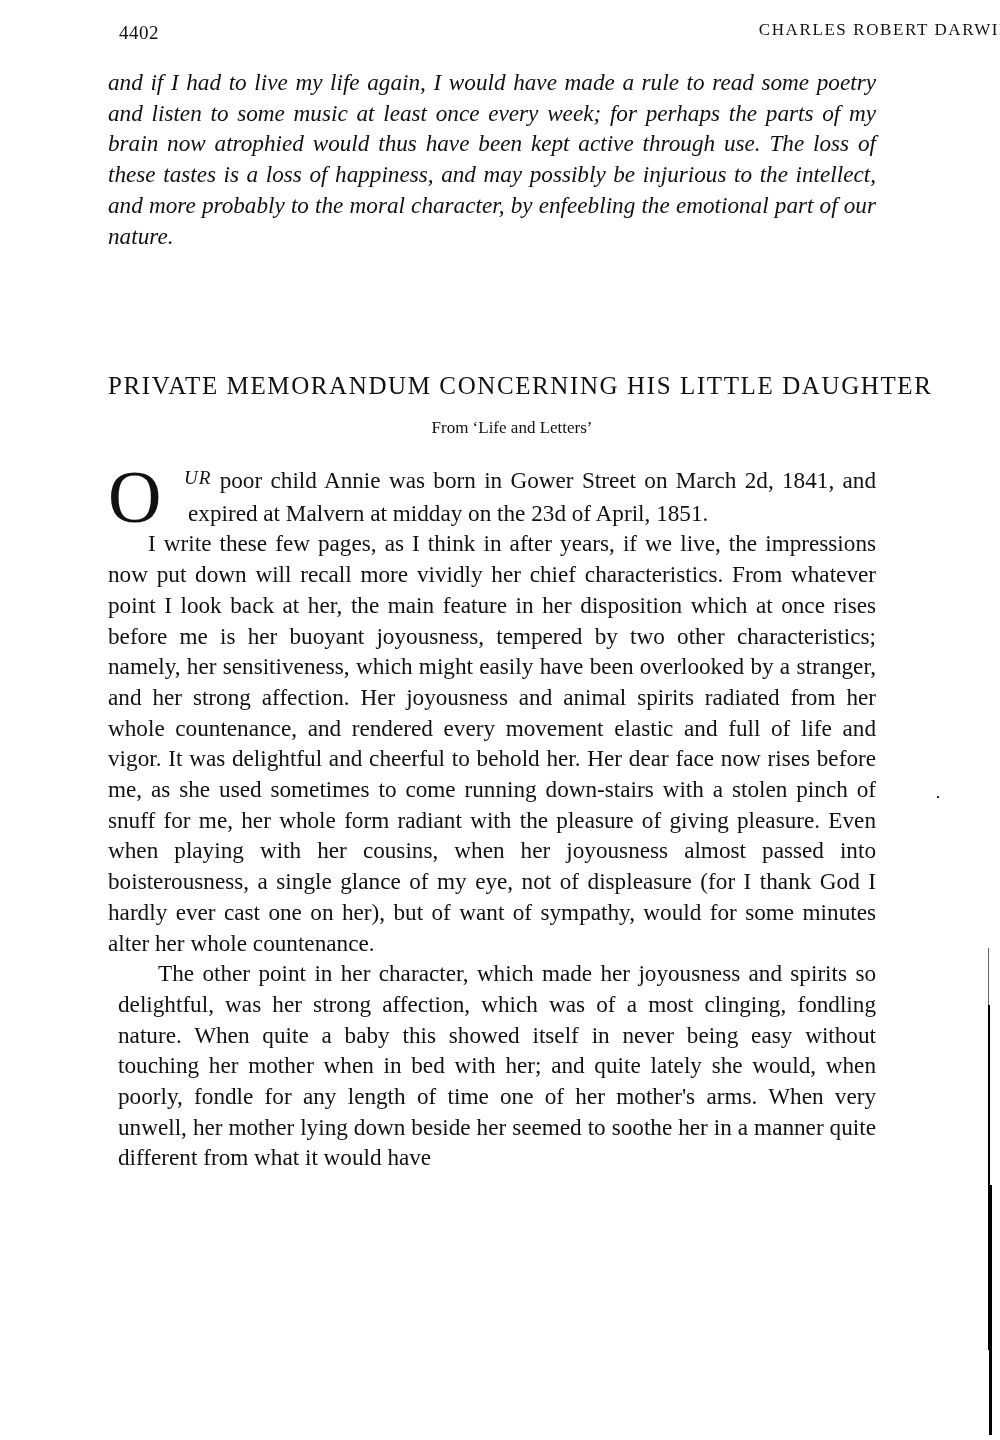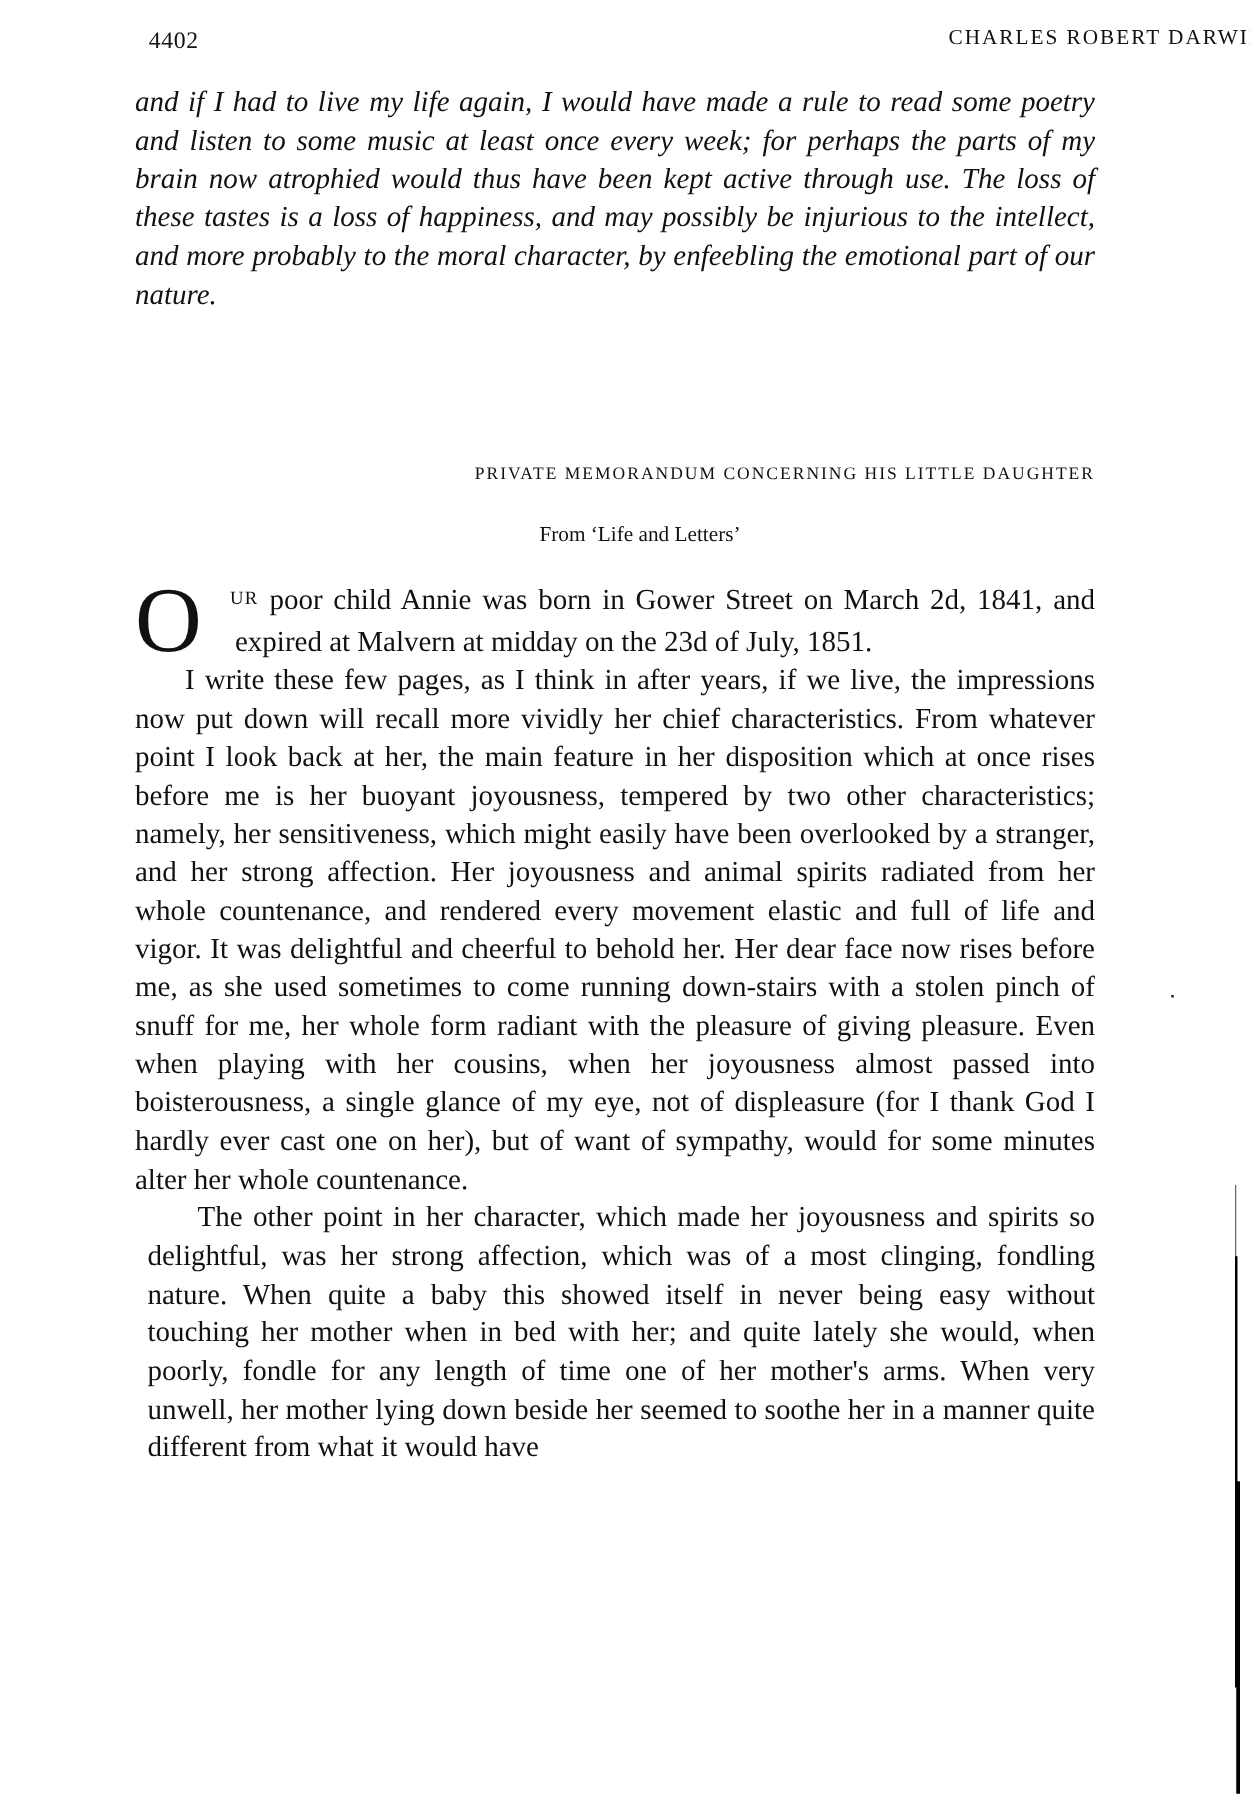--- a/index.html
+++ b/index.html
@@ -48,21 +48,21 @@
   .closing {
     top: 67px;
     font-style: italic;
   }
   .section-title {
     position: absolute;
     left: 108px;
     width: 768px;
     top: 372px;
     text-align: right;
-    font-size: 14px;
+    font-size: 25px;
     letter-spacing: 1.6px;
     white-space: nowrap;
   }
   .section-source {
     position: absolute;
     left: 0;
     width: 1000px;
     top: 418px;
     text-align: center;
     font-size: 17px;
@@ -70,25 +70,26 @@
   }
   .memo {
     top: 465px;
   }
   .memo p.first {
     position: relative;
     padding-left: 80px;
     text-indent: 0;
   }
   .memo p.first .smallcaps {
-    font-size: 15px;
+    font-size: 19px;
     letter-spacing: 1px;
     position: relative;
     top: -4px;
     margin-left: -4px;
+    font-style: italic;
   }
   .dropcap {
     position: absolute;
     left: 0;
     top: 1px;
     font-size: 74px;
     line-height: 62px;
     font-weight: normal;
   }
   .memo p.indent {
@@ -121,21 +122,21 @@
 
   <div class="text-block closing">
     <p>and if I had to live my life again, I would have made a rule to read some poetry and listen to some music at least once every week; for perhaps the parts of my brain now atrophied would thus have been kept active through use. The loss of these tastes is a loss of happiness, and may possibly be injurious to the intellect, and more probably to the moral character, by enfeebling the emotional part of our nature.</p>
   </div>
 
   <div class="section-title">PRIVATE MEMORANDUM CONCERNING HIS LITTLE DAUGHTER</div>
   <div class="section-source">From ‘Life and Letters’</div>
 
   <div class="text-block memo">
     <p class="first">
-      <span class="dropcap">O</span><span class="smallcaps">UR</span><span> poor child Annie was born in Gower Street on March 2d, 1841, and expired at Malvern at midday on the 23d of July, 1851.</span>
+      <span class="dropcap">O</span><span class="smallcaps">UR</span><span> poor child Annie was born in Gower Street on March 2d, 1841, and expired at Malvern at midday on the 23d of April, 1851.</span>
     </p>
     <p class="indent">I write these few pages, as I think in after years, if we live, the impressions now put down will recall more vividly her chief characteristics. From whatever point I look back at her, the main feature in her disposition which at once rises before me is her buoyant joyousness, tempered by two other characteristics; namely, her sensitiveness, which might easily have been overlooked by a stranger, and her strong affection. Her joyousness and animal spirits radiated from her whole countenance, and rendered every movement elastic and full of life and vigor. It was delightful and cheerful to behold her. Her dear face now rises before me, as she used sometimes to come running down-stairs with a stolen pinch of snuff for me, her whole form radiant with the pleasure of giving pleasure. Even when playing with her cousins, when her joyousness almost passed into boisterousness, a single glance of my eye, not of displeasure (for I thank God I hardly ever cast one on her), but of want of sympathy, would for some minutes alter her whole countenance.</p>
     <p class="para2">The other point in her character, which made her joyousness and spirits so delightful, was her strong affection, which was of a most clinging, fondling nature. When quite a baby this showed itself in never being easy without touching her mother when in bed with her; and quite lately she would, when poorly, fondle for any length of time one of her mother's arms. When very unwell, her mother lying down beside her seemed to soothe her in a manner quite different from what it would have</p>
   </div>
 
   <div class="speck"></div>
   <div class="scan-mark" style="left:988px; top:948px; width:1px; height:60px; opacity:0.6;"></div>
   <div class="scan-mark" style="left:988px; top:1005px; width:2px; height:345px;"></div>
   <div class="scan-mark" style="left:989px; top:1185px; width:3px; height:250px;"></div>
 

